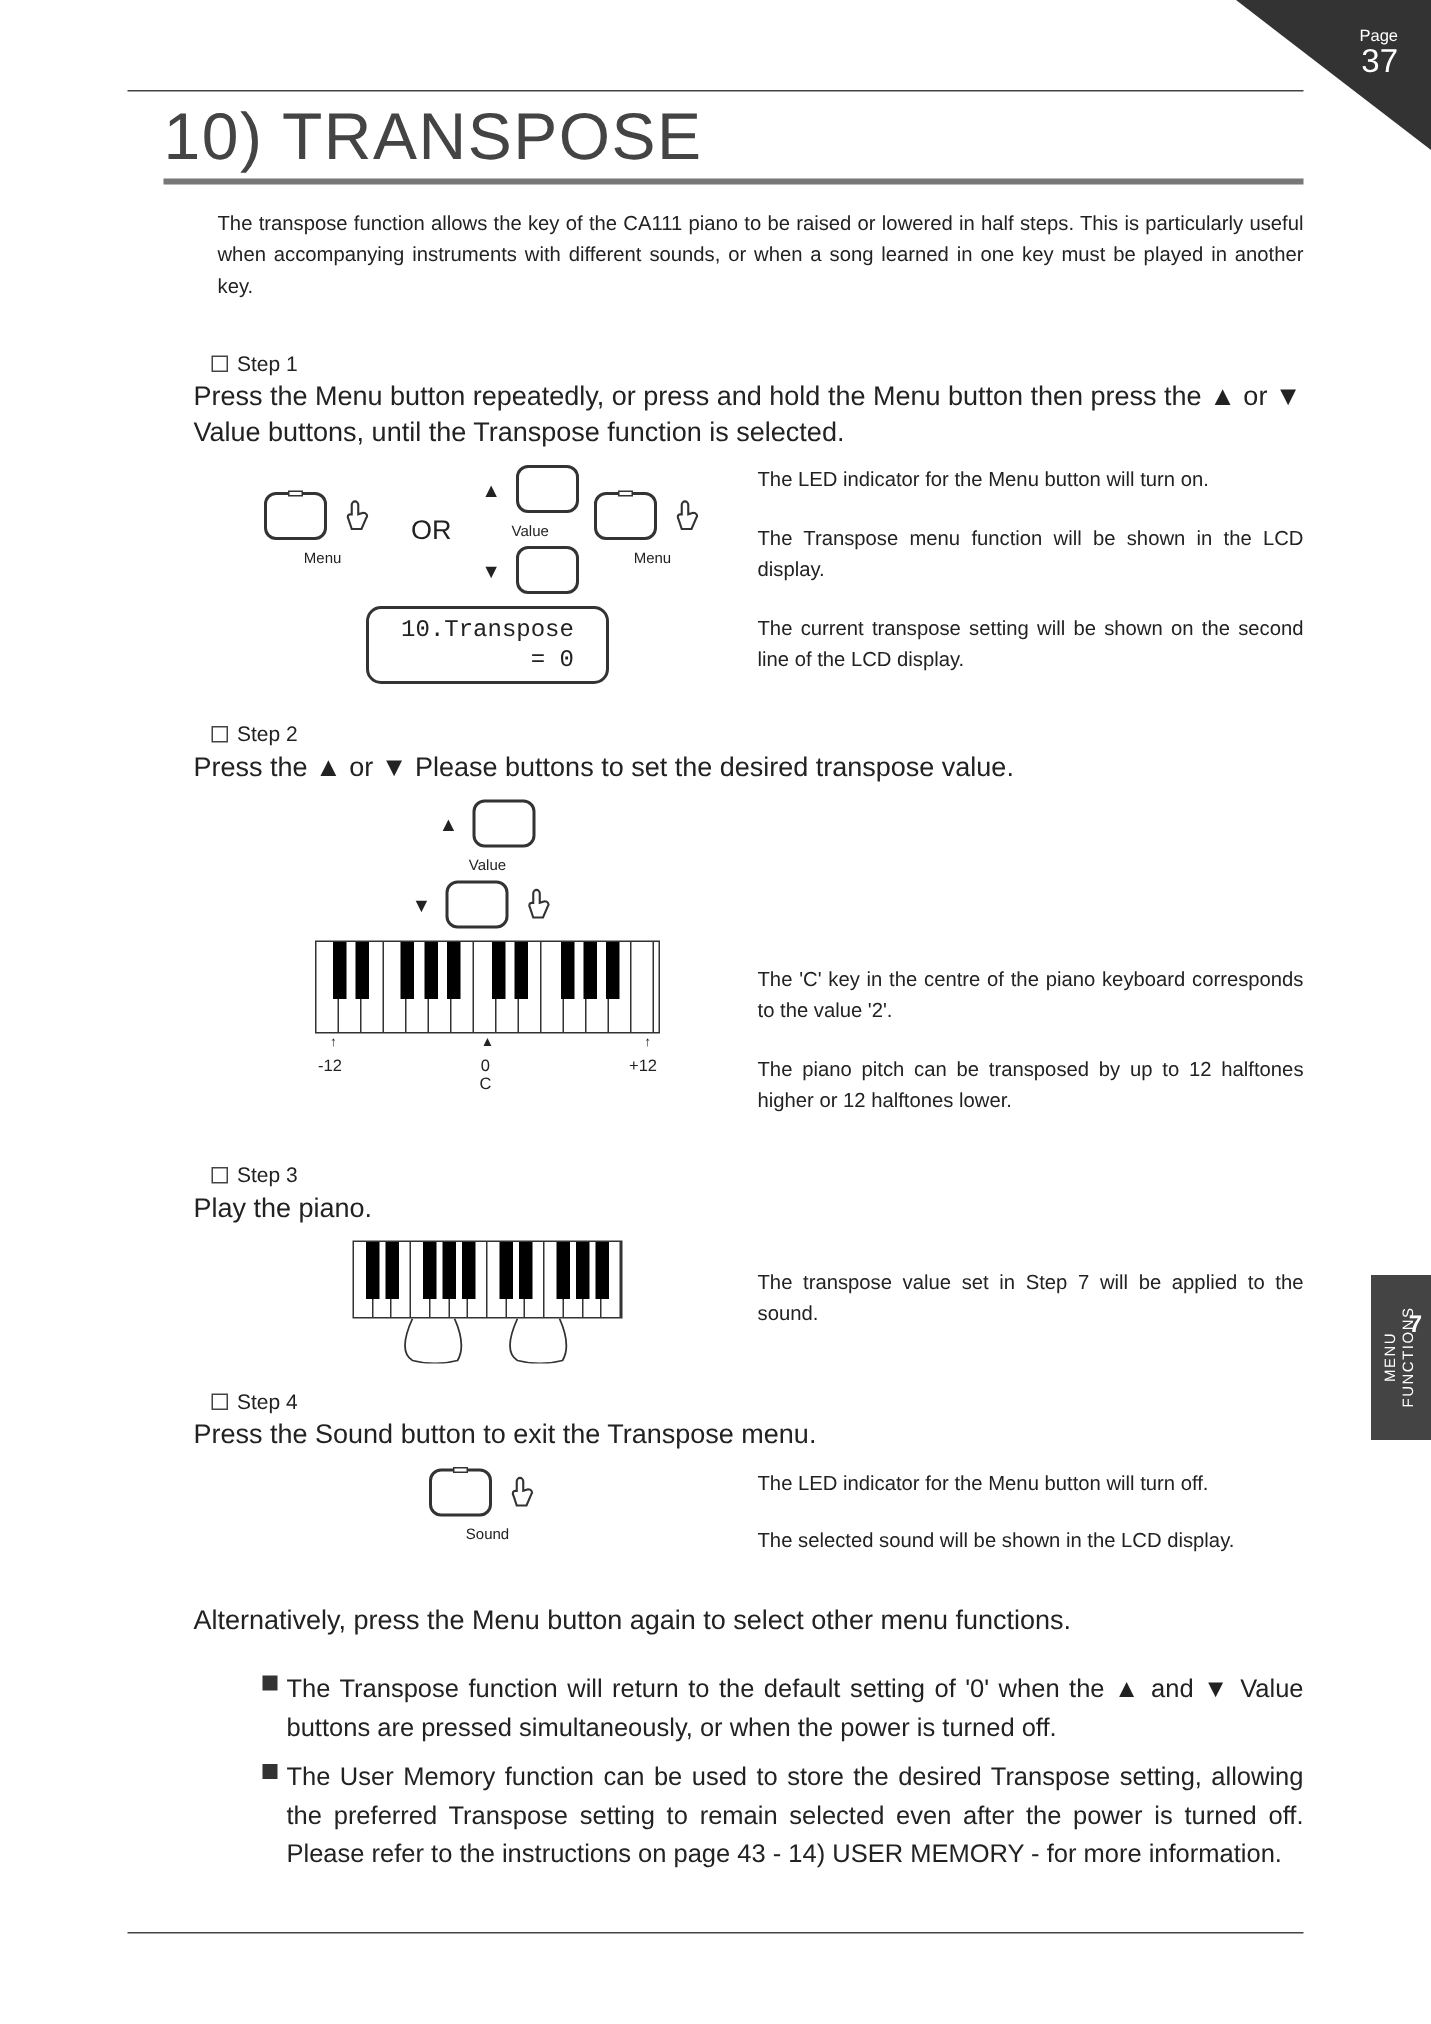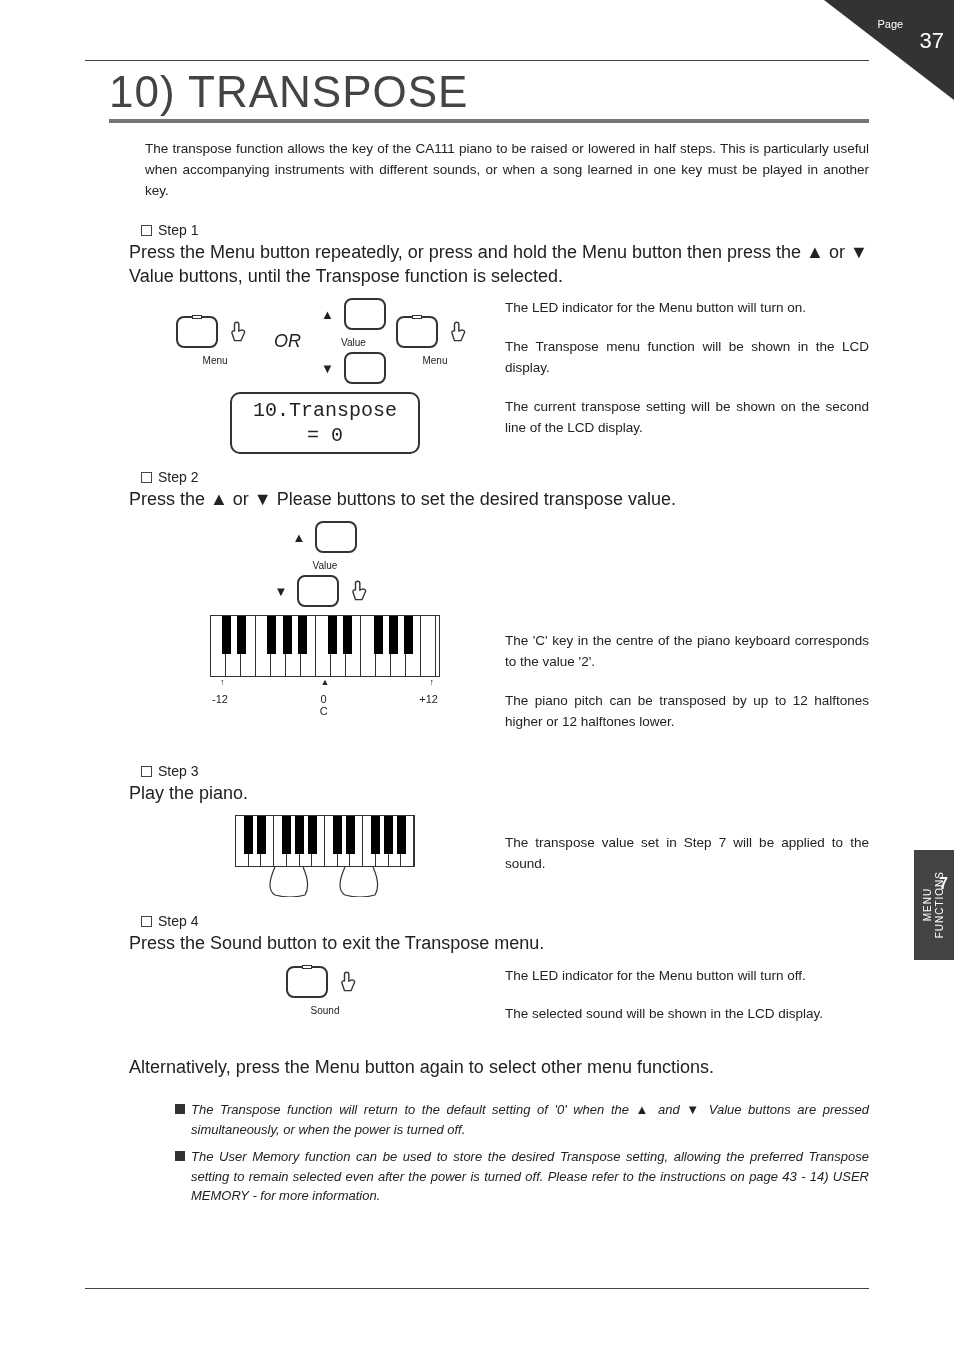--- a/index.html
+++ b/index.html
@@ -18,22 +18,23 @@
     width: 130px; height: 100px;
     overflow: hidden;
   }
   .page-corner-tri {
     width: 0; height: 0;
     border-right: 130px solid #333;
     border-bottom: 100px solid transparent;
   }
   .page-corner-text {
     position: absolute;
-    top: 18px; right: 10px;
+    top: 18px; right: 22px;
     color: #fff;
+    text-align: right;
     font-size: 11px;
   }
   .page-corner-num {
     font-size: 22px;
     line-height: 1;
     margin-left: 42px;
   }
   .side-tab {
     position: absolute;
     right: 0;
@@ -90,21 +91,21 @@
     border-bottom: 4px solid #777;
     padding-bottom: 2px;
     margin-bottom: 16px;
     margin-left: 24px;
   }
   .intro {
     font-size: 13.5px;
     line-height: 1.55;
     margin-left: 60px;
     margin-right: 0;
-    margin-bottom: 20px;
+    margin-bottom: 32px;
     text-align: justify;
   }
   .step-head {
     font-size: 14px;
     margin-left: 24px;
     margin-bottom: 2px;
     padding-left: 32px;
   }
   .step-head .box {
     display: inline-block;
@@ -179,29 +180,28 @@
     gap: 4px;
   }
   .arrow {
     font-size: 13px;
     line-height: 1;
   }
   .or-text {
     font-size: 18px;
     font-weight: 400;
     margin: 0 10px;
-    font-style: italic;
   }
   .lcd {
     border: 2px solid #333;
     border-radius: 10px;
     padding: 4px 21px;
     font-family: "Courier New", monospace;
-    font-size: 20px;
-    text-align: center;
+    font-size: 16px;
+    text-align: right;
     line-height: 1.25;
     background: #fff;
     min-width: 150px;
   }
   
   .kbd {
     display: flex;
     border: 1.5px solid #333;
     height: 62px;
     position: relative;
@@ -238,24 +238,23 @@
     font-size: 9px;
   }
   
   .play-kbd {
     width: 180px;
   }
   
   .notes {
     margin-left: 90px;
     margin-right: 0;
-    font-size: 13px;
+    font-size: 17px;
     line-height: 1.5;
     text-align: justify;
-    font-style: italic;
   }
   .notes .note-item {
     display: flex;
     margin-bottom: 8px;
   }
   .notes .sq {
     flex: 0 0 10px;
     height: 10px;
     background: #333;
     margin-top: 4px;

